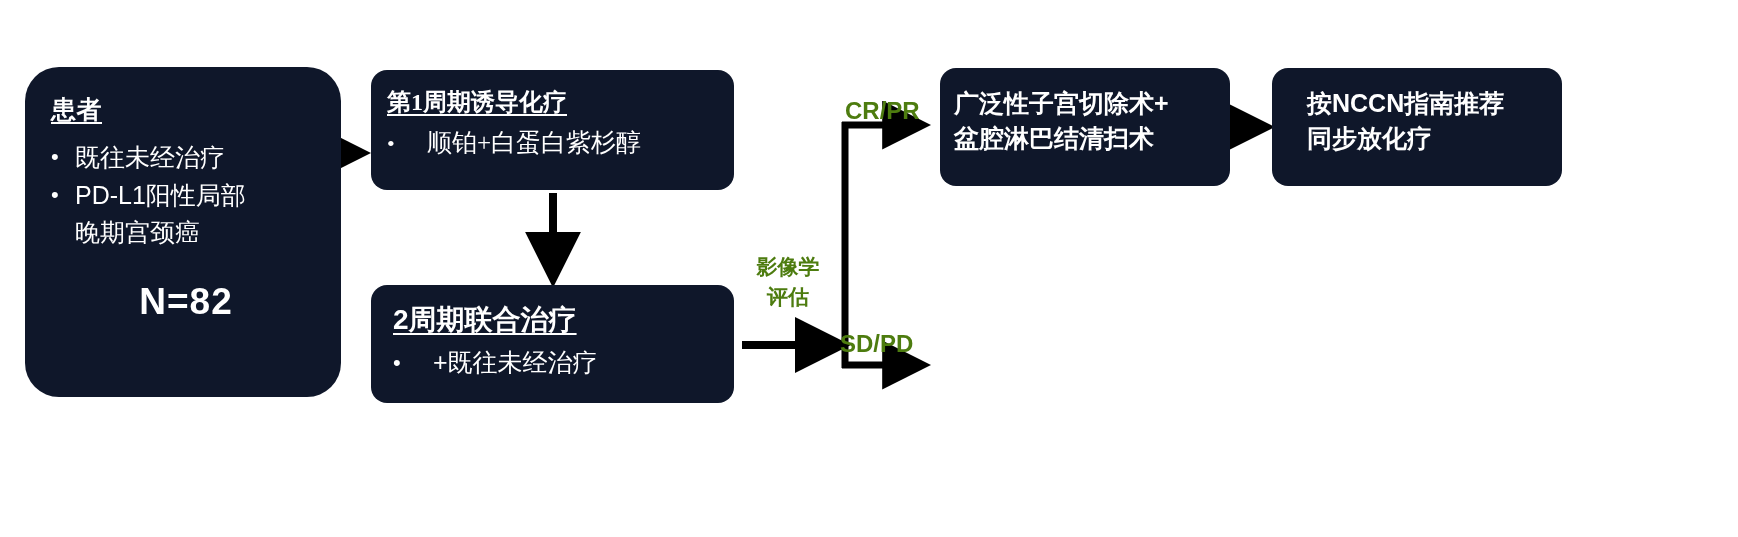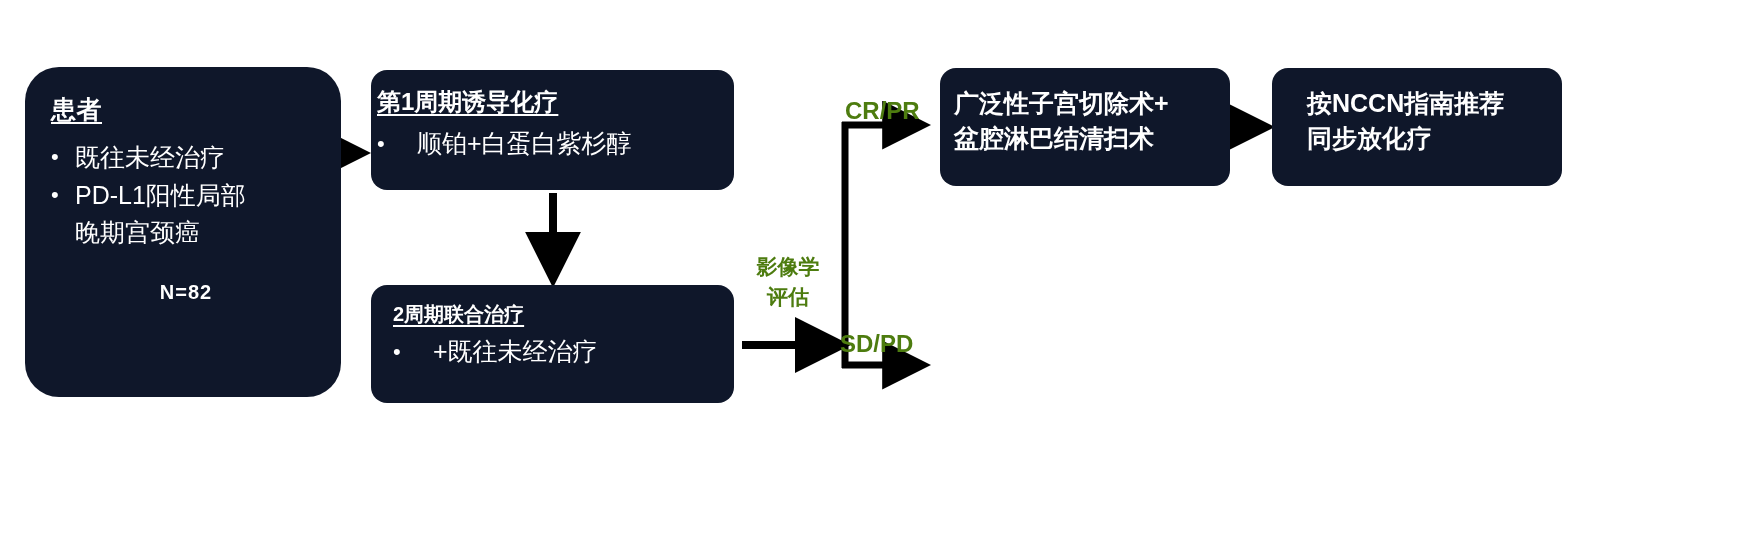--- a/index.html
+++ b/index.html
@@ -63,31 +63,32 @@
   }
   #node-patient .bullet-row { margin-bottom: 2px; }
   #node-patient .bullet-dot {
     width: 24px;
     font-size: 22px;
     padding-top: 6px;
   }
   #node-patient .sub-line { padding-left: 24px; }
   #node-patient .nvalue {
     text-align: center;
-    font-size: 20px;
+    font-size: 37px;
     font-weight: bold;
     letter-spacing: 1px;
     margin-top: 30px;
   }
 
   
   #node-induction {
     left: 371px; top: 70px;
     width: 363px; height: 120px;
-    padding: 14px 14px 0 6px;
+    padding: 14px 14px 0 16px;
+    font-family: Liberation Serif, serif;
   }
   #node-induction .node-title {
     font-size: 24px;
     margin: 2px 0 10px 0;
   }
   #node-induction .bullet-dot {
     width: 40px;
     font-size: 22px;
     padding-top: 5px;
   }
@@ -97,21 +98,21 @@
     white-space: nowrap;
   }
 
   
   #node-combo {
     left: 371px; top: 285px;
     width: 363px; height: 118px;
     padding: 14px 10px 0 22px;
   }
   #node-combo .node-title {
-    font-size: 20px;
+    font-size: 28px;
     margin: 2px 0 8px 0;
   }
   #node-combo .bullet-dot {
     width: 40px;
     font-size: 22px;
     padding-top: 5px;
   }
   #node-combo .bullet-text {
     font-size: 25px;
     line-height: 1.22;

